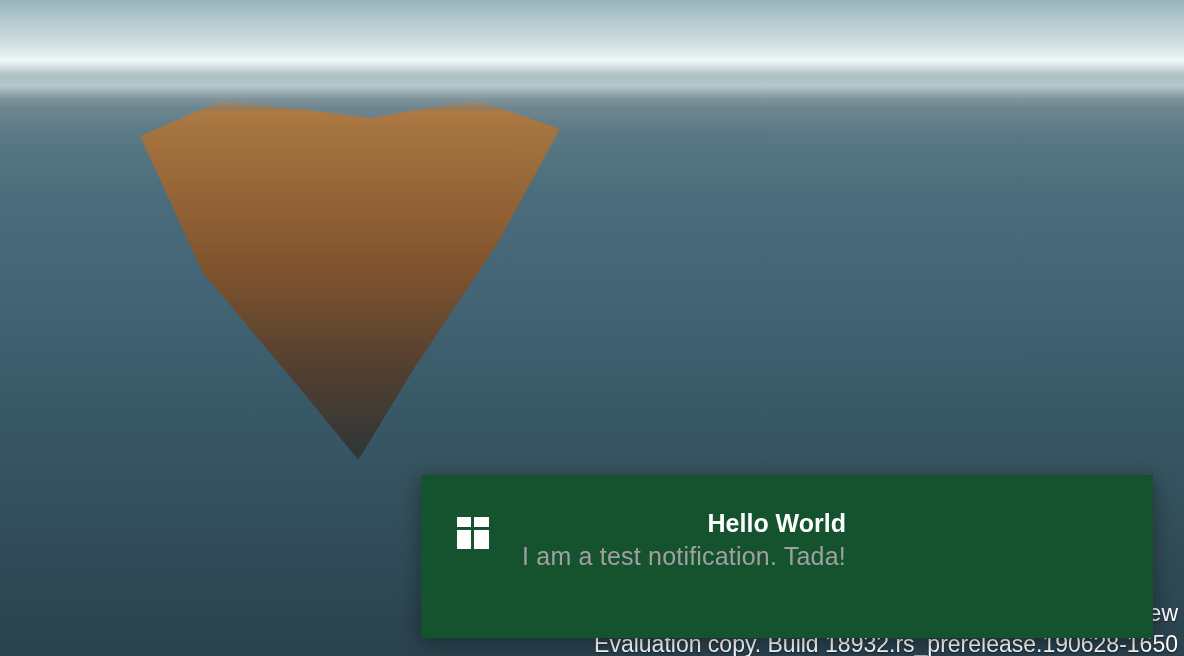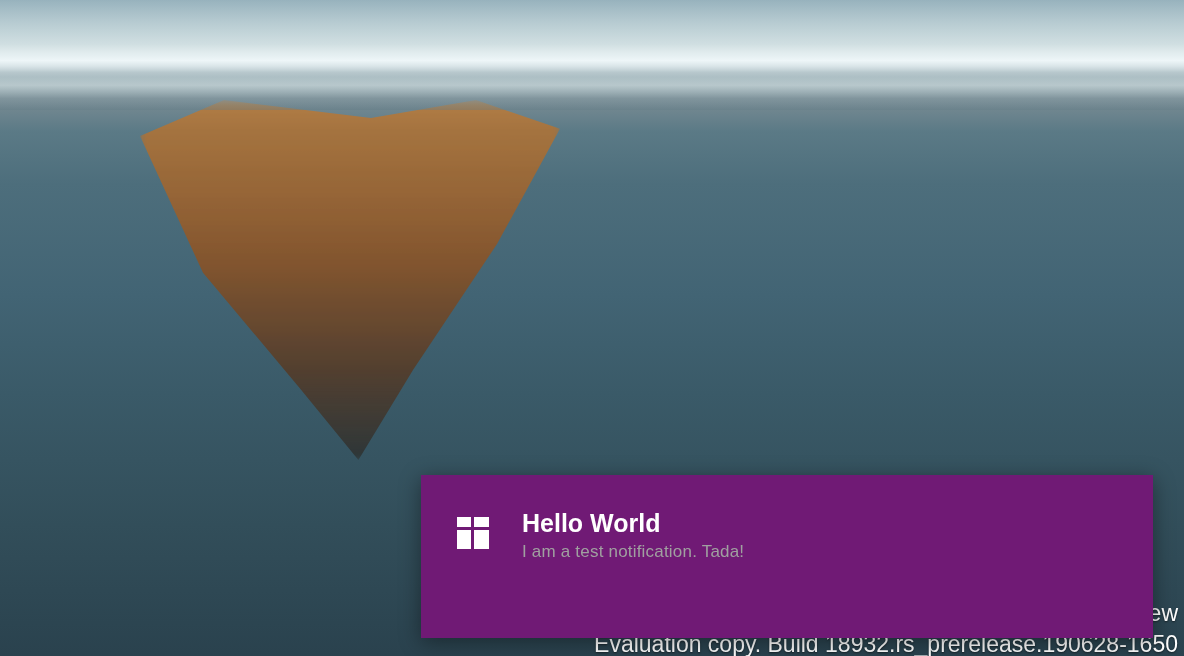--- a/index.html
+++ b/index.html
@@ -76,47 +76,48 @@
       z-index: 2;
       pointer-events: none;
     }
 
     .notification-toast {
       position: absolute;
       top: 475px;
       left: 421px;
       width: 732px;
       height: 163px;
-      background: #701a75;
+      background: #14532d;
       color: #ffffff;
       display: flex;
       align-items: flex-start;
       padding: 34px 30px 38px 36px;
       z-index: 10;
       box-shadow: 0 4px 20px rgba(0,0,0,0.4);
+      text-align: right;
     }
     .notification-icon {
       width: 32px;
       height: 32px;
       margin-top: 8px;
       margin-right: 33px;
       flex-shrink: 0;
     }
     .notification-content {
       display: flex;
       flex-direction: column;
     }
     .notification-title {
       font-size: 25px;
       font-weight: 600;
       color: #ffffff;
       margin-bottom: 4px;
     }
     .notification-body {
-      font-size: 17px;
+      font-size: 25px;
       font-weight: 300;
       color: #a0a0a0;
       letter-spacing: 0.2px;
     }
 
     .watermark {
       position: absolute;
       right: 6px;
       bottom: 0px;
       z-index: 5;

